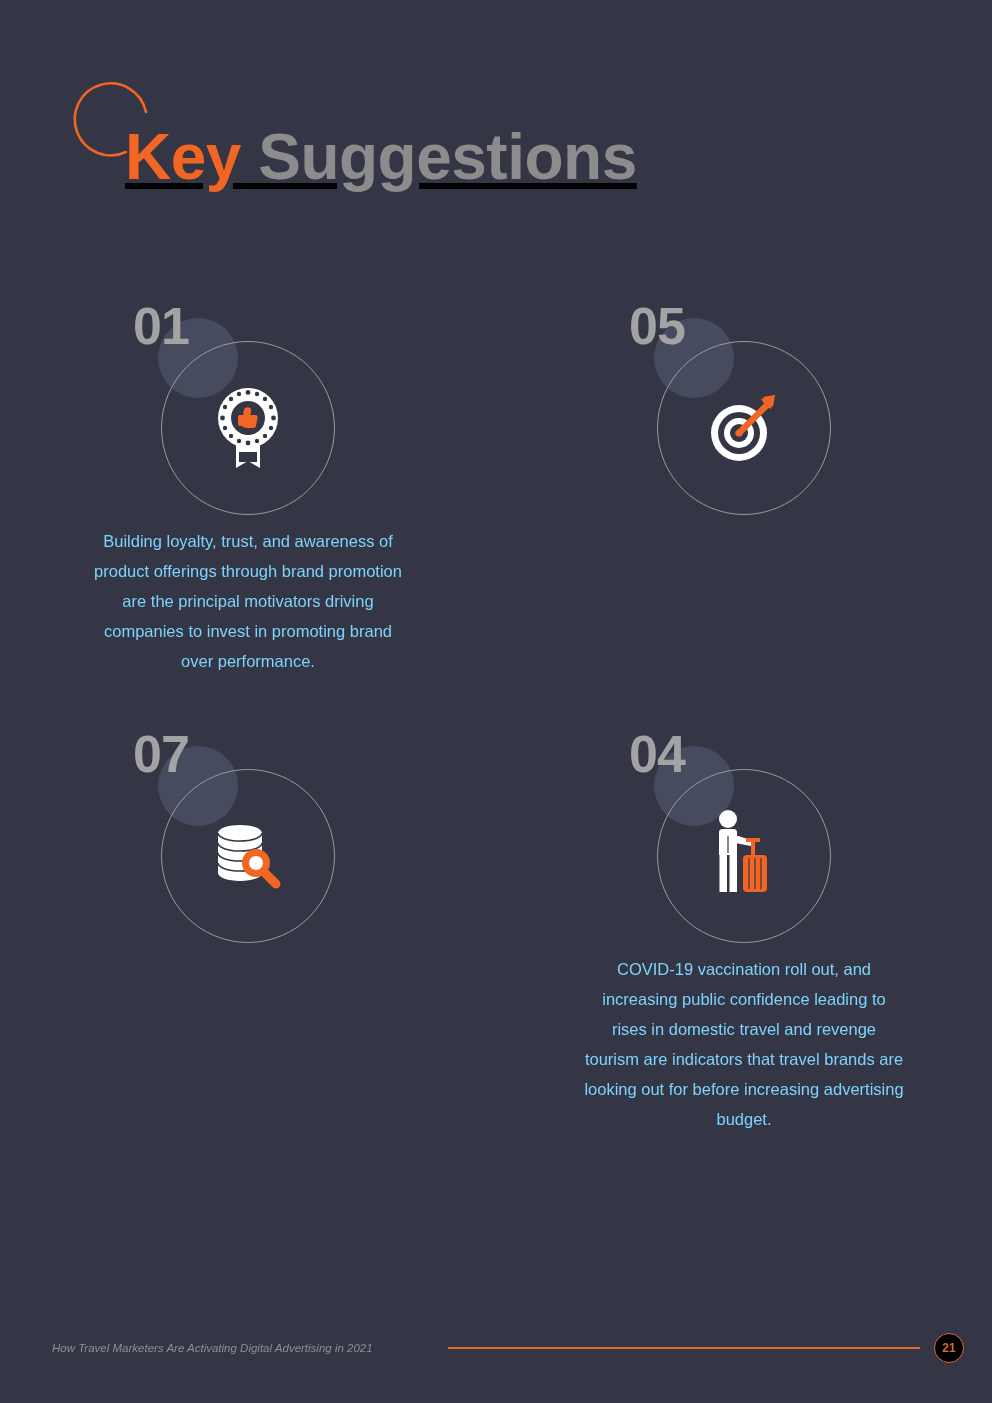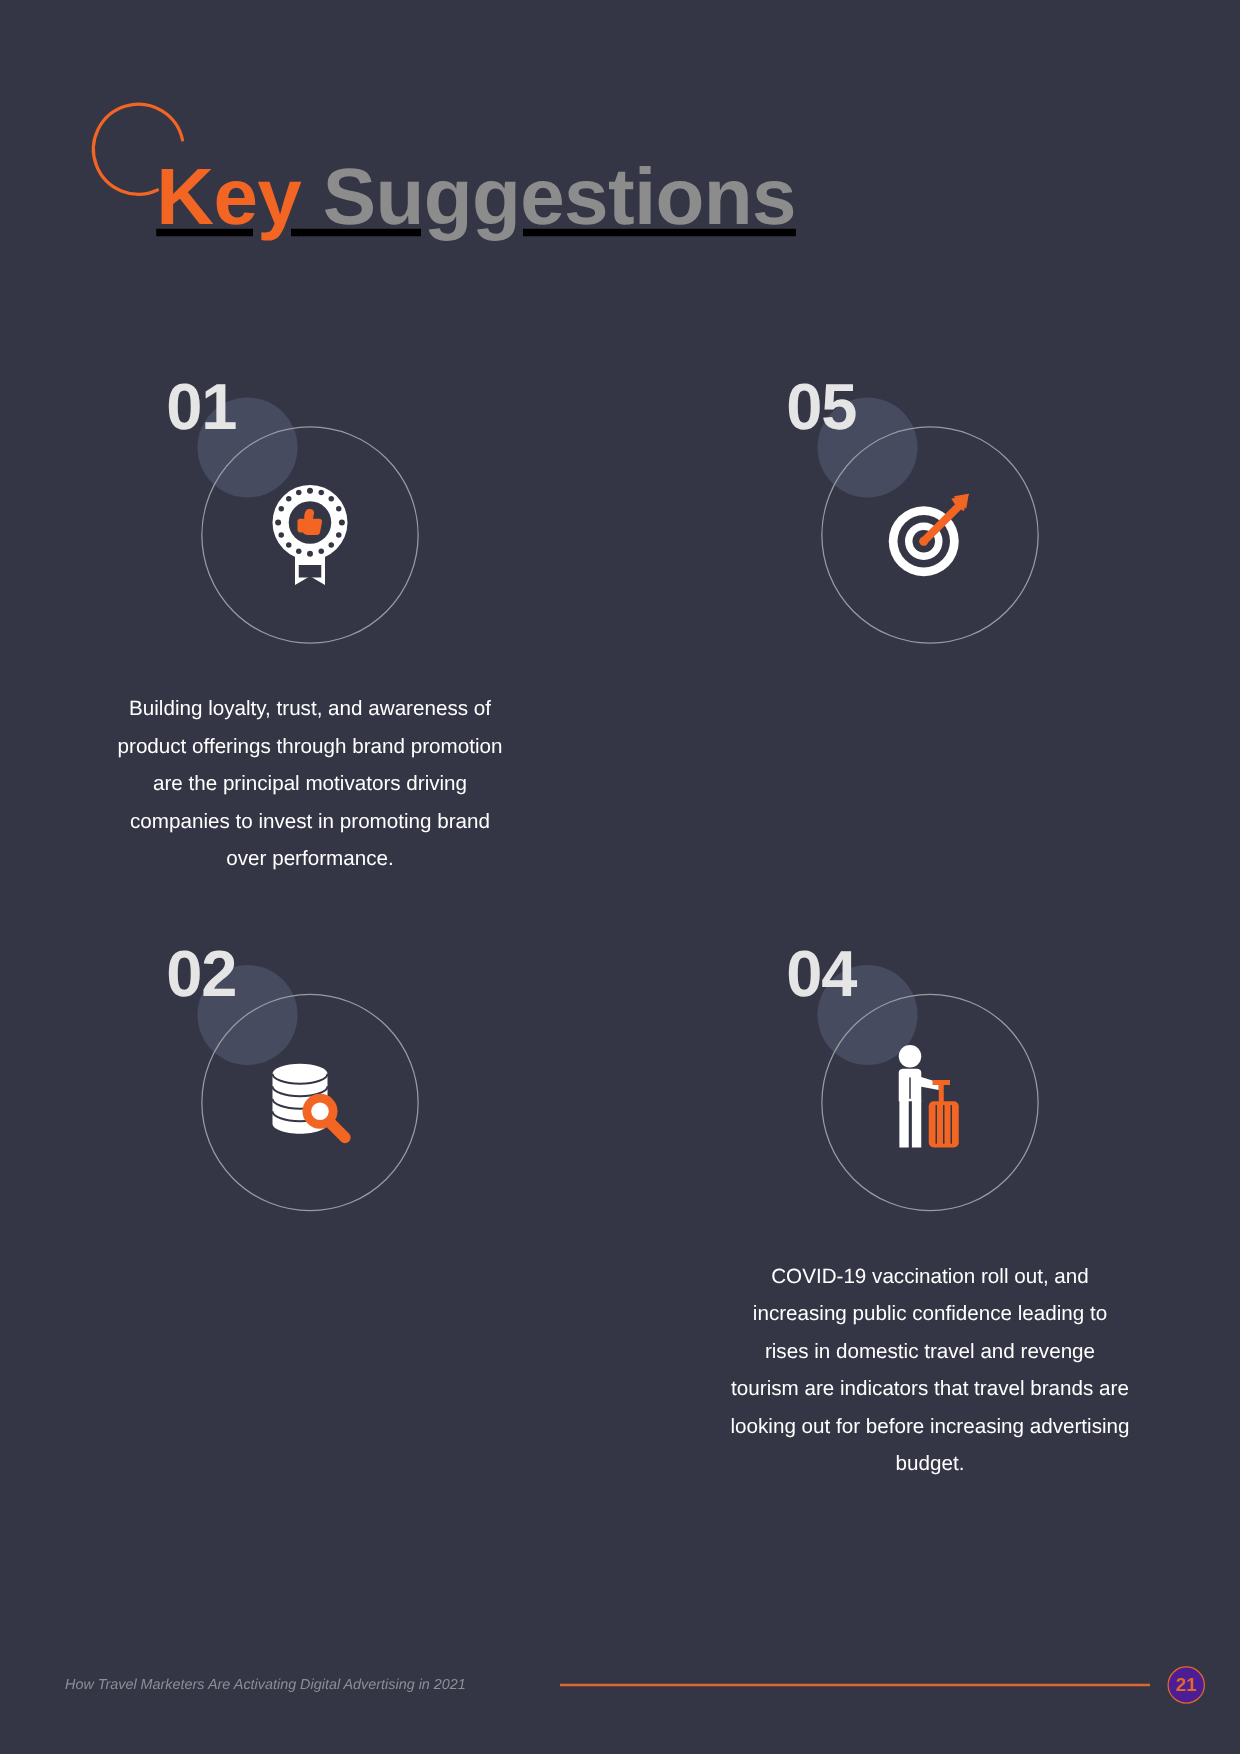--- a/index.html
+++ b/index.html
@@ -81,21 +81,21 @@
     height: 80px;
     border-radius: 50%;
     background: #474B60;
   }
   .card-num {
     position: absolute;
     left: 15px;
     top: 4px;
     font-size: 52px;
     font-weight: bold;
-    color: #e5e5e5;
+    color: #a3a3a3;
     letter-spacing: -1px;
     line-height: 1;
   }
   .ring {
     position: absolute;
     left: 43px;
     top: 45px;
     width: 174px;
     height: 174px;
     border-radius: 50%;
@@ -109,24 +109,23 @@
     width: 174px;
     height: 174px;
     display: flex;
     align-items: center;
     justify-content: center;
   }
 
   .card-text {
     width: 320px;
     text-align: center;
-    color: #ffffff;
+    color: #7dd3fc;
     font-size: 16.5px;
     line-height: 30px;
-    margin-top: 26px;
   }
 
   .row2 {
     margin-top: 48px;
   }
 
   
   .footer {
     position: absolute;
     left: 0;
@@ -156,23 +155,23 @@
     right: 28px;
     width: 30px;
     height: 30px;
     border-radius: 50%;
     border: 1.5px solid #E0682A;
     box-sizing: border-box;
     display: flex;
     align-items: center;
     justify-content: center;
     color: #E0682A;
-    font-size: 15px;
+    font-size: 12px;
     font-weight: bold;
-    background: #4c1d95;
+    background: #000000;
   }
 </style>
 </head>
 <body>
 
 <div class="title-block">
   <span class="title-arc">
     <svg width="84" height="84" viewBox="0 0 84 84">
       <path d="M 76 34 A 36 36 0 1 0 56 74" fill="none" stroke="#F26522" stroke-width="2.6" stroke-linecap="round"></path>
     </svg>
@@ -252,21 +251,21 @@
     </div>
 
   </div>
 
   <div class="card-row row2">
 
     <div class="card">
       <div class="circle-zone">
         <div class="num-blob"></div>
         <div class="ring"></div>
-        <div class="card-num">02</div>
+        <div class="card-num">07</div>
         <div class="icon-holder">
           <svg width="88" height="82" viewBox="0 0 88 82">
 
             <path d="M14 18 L14 58 C14 62.4 23.9 66 36 66 C48.1 66 58 62.4 58 58 L58 18 Z" fill="#FFFFFF"></path>
             <ellipse cx="36" cy="18" rx="22" ry="8" fill="#FFFFFF"></ellipse>
 
             <path d="M14 28 C14 32.4 23.9 36 36 36 C48.1 36 58 32.4 58 28" fill="none" stroke="#343645" stroke-width="1.6"></path>
             <path d="M14 38 C14 42.4 23.9 46 36 46 C48.1 46 58 42.4 58 38" fill="none" stroke="#343645" stroke-width="1.6"></path>
             <path d="M14 48 C14 52.4 23.9 56 36 56 C48.1 56 58 52.4 58 48" fill="none" stroke="#343645" stroke-width="1.6"></path>
             <path d="M14 18 C14 22.4 23.9 26 36 26 C48.1 26 58 22.4 58 18" fill="none" stroke="#343645" stroke-width="1.6"></path>

